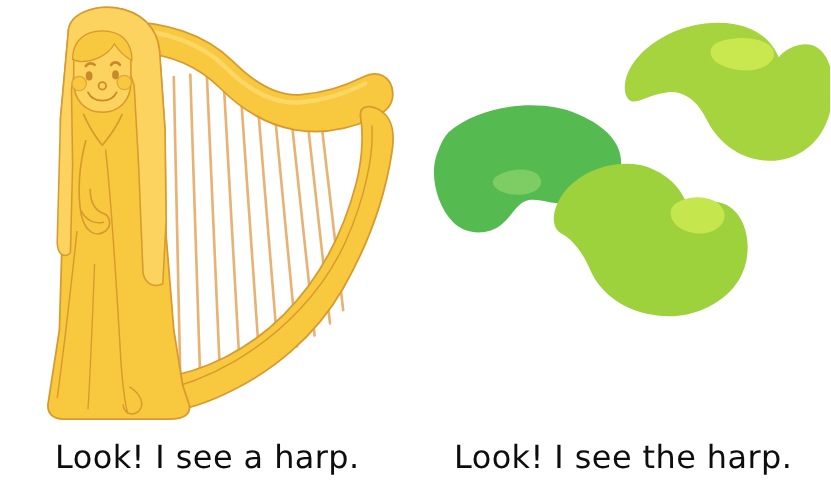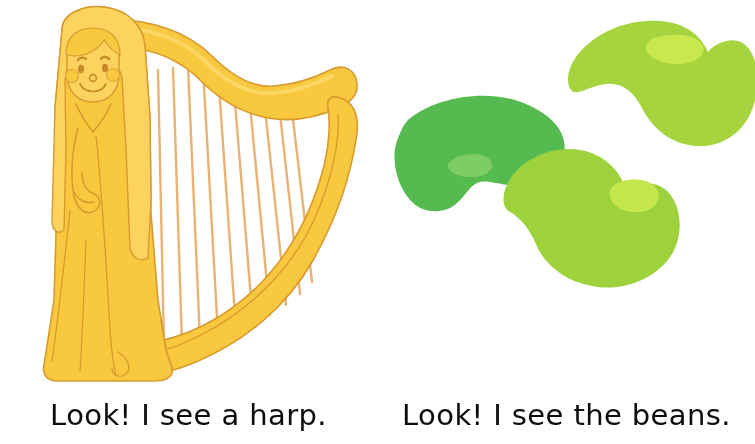--- a/index.html
+++ b/index.html
@@ -181,16 +181,16 @@
           <path d="M134,176 C152,152 190,142 216,154 C234,162 244,176 248,190
                    C258,182 276,180 288,190 C304,204 306,234 294,254
                    C278,280 244,292 214,286 C186,281 166,264 158,244
                    C150,226 140,216 132,212 C122,206 124,190 134,176 Z" fill="#9ed23d"></path>
           <path d="M242,182 C256,176 276,180 280,192 C284,204 270,214 254,212
                    C238,210 230,200 232,191 C233,187 237,184 242,182 Z" fill="#c6e64e"></path>
         </g>
       </svg>
     </div>
 
-    <div class="caption">Look! I see the beans.</div>
+    <div class="caption">Look! I see the harp.</div>
   </div>
 
 </div>
 
 </body></html>

